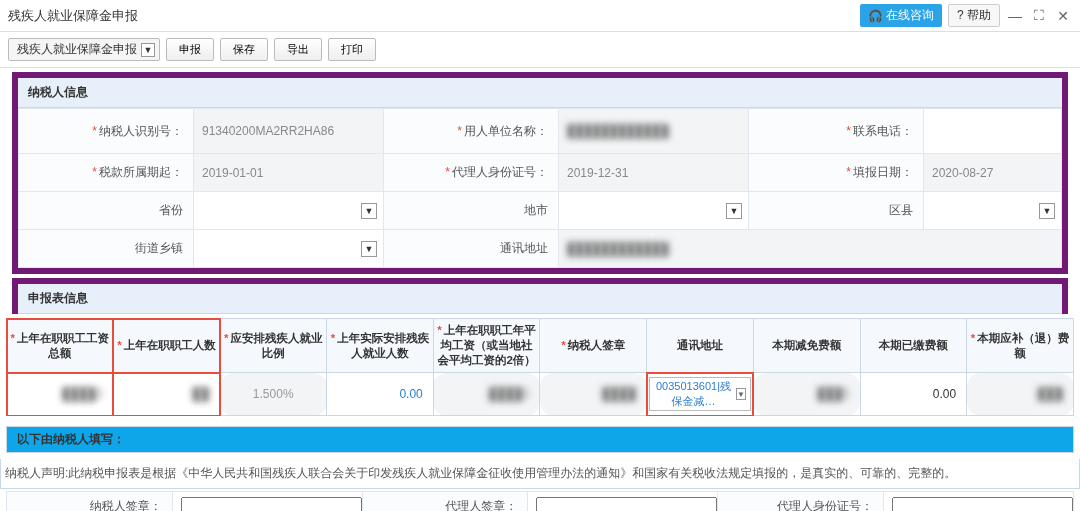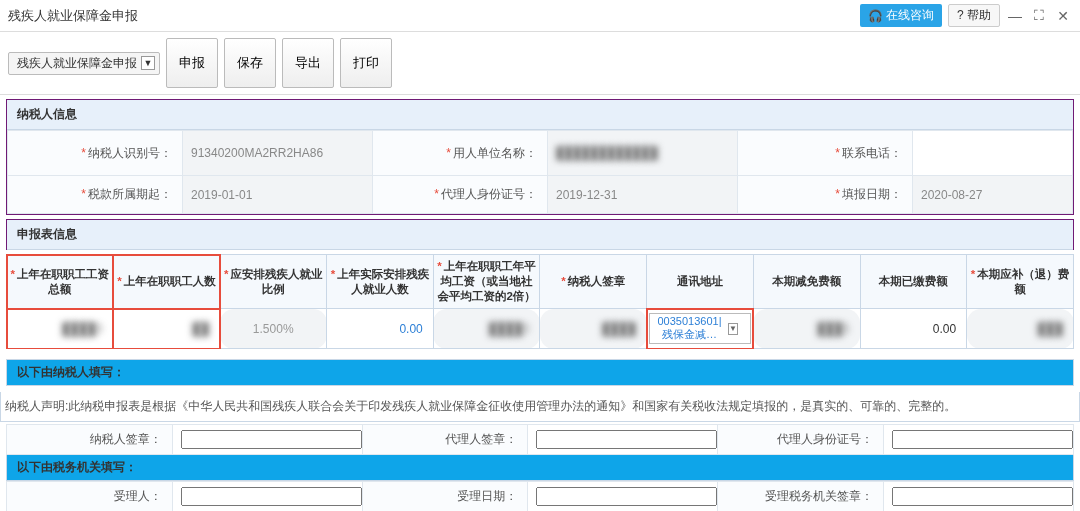--- a/index.html
+++ b/index.html
@@ -8,23 +8,23 @@
   .titlebar { display: flex; align-items: center; justify-content: space-between; height: 32px; padding: 0 8px; border-bottom: 1px solid #ddd; }
   .titlebar-left { font-size: 13px; color: #333; }
   .titlebar-right { display: flex; align-items: center; gap: 6px; }
   .btn-online { background: #2aa4e7; color: #fff; padding: 3px 8px; border-radius: 2px; display: inline-flex; align-items: center; gap: 3px; cursor: pointer; font-size: 12px; }
   .btn-help { border: 1px solid #ccc; background: #f7f7f7; padding: 2px 8px; border-radius: 2px; cursor: pointer; font-size: 12px; }
   .win-ctrl { width: 18px; height: 18px; display: inline-flex; align-items: center; justify-content: center; cursor: pointer; color: #666; font-size: 14px; }
   
   .toolbar { display: flex; align-items: center; gap: 6px; padding: 6px 8px; border-bottom: 1px solid #ddd; }
   .bc { display: inline-flex; align-items: center; border: 1px solid #bbb; background: #f5f5f5; padding: 2px 4px 2px 8px; border-radius: 2px; font-size: 12px; }
   .bc .dd { width: 14px; height: 14px; border: 1px solid #999; margin-left: 4px; display: flex; align-items: center; justify-content: center; font-size: 9px; background:#fff; }
-  .tbtn { border: 1px solid #bbb; background: linear-gradient(#fff,#eee); padding: 15px 12px; border-radius: 2px; cursor: pointer; font-size: 13px; }
+  .tbtn { border: 1px solid #bbb; background: linear-gradient(#fff,#eee); padding: 3px 12px; border-radius: 2px; cursor: pointer; font-size: 11px; }
   
-  .section { border: 1px solid #701a75; margin: 4px 6px 0; }
+  .section { border: 6px solid #701a75; margin: 4px 12px 0; }
   .section-h { background: #e7f0fa; padding: 6px 10px; font-weight: bold; color: #333; border-bottom: 1px solid #c9d7e6; }
   
   .form-table { width: 100%; border-collapse: collapse; }
   .form-table td { border: 1px solid #e0e7ee; padding: 10px; height: 30px; vertical-align: middle; }
   .lbl-cell { width: 175px; text-align: right; padding-right: 10px !important; background: #fafcfe; color: #555; }
   .req::before { content: "*"; color: #e74c3c; margin-right: 2px; }
   .val-cell { padding-left: 8px !important; background: #fff; position: relative; }
   .val-cell input.txt { border: none; outline: none; width: 90%; height: 24px; background: transparent; font-size:12px; }
   .val-disabled { background: #f2f4f6 !important; color: #888; }
   .dd-arrow { position: absolute; right: 6px; top: 50%; transform: translateY(-50%); width: 16px; height: 16px; border: 1px solid #999; display:flex; align-items:center; justify-content:center; font-size:9px; background:#fff; cursor:pointer; }
@@ -32,21 +32,21 @@
   .blur { color: transparent; text-shadow: 0 0 6px rgba(120,120,120,0.9); user-select:none; }
   
   .grid-scroll { overflow-x: hidden; margin: 4px 6px 0; }
   .grid { width: 100%; border-collapse: collapse; table-layout: fixed; border:1px solid #b91c1c; }
   .grid th { border: 1px solid #c9d7e6; background: #f5f9fd; padding: 4px 2px; font-weight: bold; text-align: center; height: 42px; font-size: 11.5px; vertical-align: middle; }
   .grid td { border: 1px solid #c9d7e6; padding: 4px 2px; text-align: center; height: 30px; font-size: 12px; }
   .hlred { outline: 2px solid #e74c3c; outline-offset: -1px; }
   .cell-blue { color: #2c7fd6; }
   .cell-right { text-align: right !important; padding-right: 10px !important; }
   .cell-dis { background: #f2f4f6; color:#999;border-radius:14px; }
-  .sel-box { display:inline-flex; align-items:center; border:1px solid #bbb; padding:1px 12px 1px 4px; font-size:11px; color:#2c7fd6; }
+  .sel-box { display:inline-flex; align-items:center; border:1px solid #bbb; padding:1px 4px 1px 4px; font-size:11px; color:#2c7fd6; }
   .sel-box .dd-mini{ width:12px;height:12px;border:1px solid #999;margin-left:3px;display:flex;align-items:center;justify-content:center;font-size:8px;color:#666;background:#fff;}
   
   .sign-table { width: calc(100% - 12px); margin: 2px 6px 0; border-collapse: collapse; border:1px solid #c9d7e6; }
   .sign-table td { border: 1px solid #e0e7ee; height: 30px; }
   .sign-lbl { width: 175px; text-align: right; padding-right: 10px; background: #fafcfe; color: #555; }
   .sign-val { padding-left: 8px; background:#fff; }
   
   .subhead { background: #0ea5e9; padding: 4px 10px; font-weight: bold; border:1px solid #c9d7e6; border-top:none; margin:0 6px; }
   .note { margin: 6px 0 0; padding: 6px 4px; color: #555; border:1px solid #c9d7e6; border-top:none; }
 </style>
@@ -90,20 +90,42 @@
       <td class="lbl-cell"><span class="req">联系电话：</span></td>
       <td class="val-cell"><input class="txt" value="" style=""></td>
     </tr>
     <tr>
       <td class="lbl-cell"><span class="req">税款所属期起：</span></td>
       <td class="val-cell val-disabled"><span>2019-01-01</span></td>
       <td class="lbl-cell"><span class="req">代理人身份证号：</span></td>
       <td class="val-cell val-disabled"><span>2019-12-31</span></td>
       <td class="lbl-cell"><span class="req">填报日期：</span></td>
       <td class="val-cell val-disabled"><span>2020-08-27</span></td>
+    </tr>
+    <tr>
+      <td class="lbl-cell"><span>省份</span></td>
+      <td class="val-cell">
+            <span class="dd-arrow">▼</span>
+          </td>
+      <td class="lbl-cell"><span>地市</span></td>
+      <td class="val-cell">
+            <span class="dd-arrow">▼</span>
+          </td>
+      <td class="lbl-cell"><span>区县</span></td>
+      <td class="val-cell">
+            <span class="dd-arrow">▼</span>
+          </td>
+    </tr>
+    <tr>
+      <td class="lbl-cell"><span>街道乡镇</span></td>
+      <td class="val-cell">
+            <span class="dd-arrow">▼</span>
+          </td>
+      <td class="lbl-cell"><span>通讯地址</span></td>
+      <td class="val-cell val-disabled" colspan="3"><span class="blur">████████████</span></td>
     </tr>
   </tbody>
     </table>
 </div>
 
 <div class="section" style="border-bottom:none">
   <div class="section-h">申报表信息</div>
 </div>
 
 <div class="grid-scroll">

